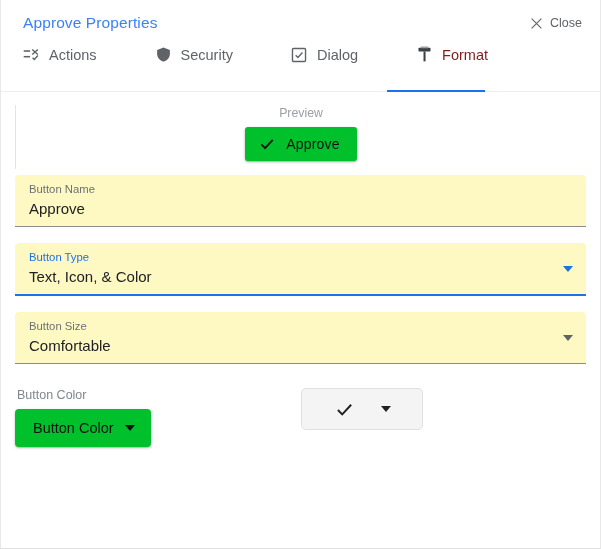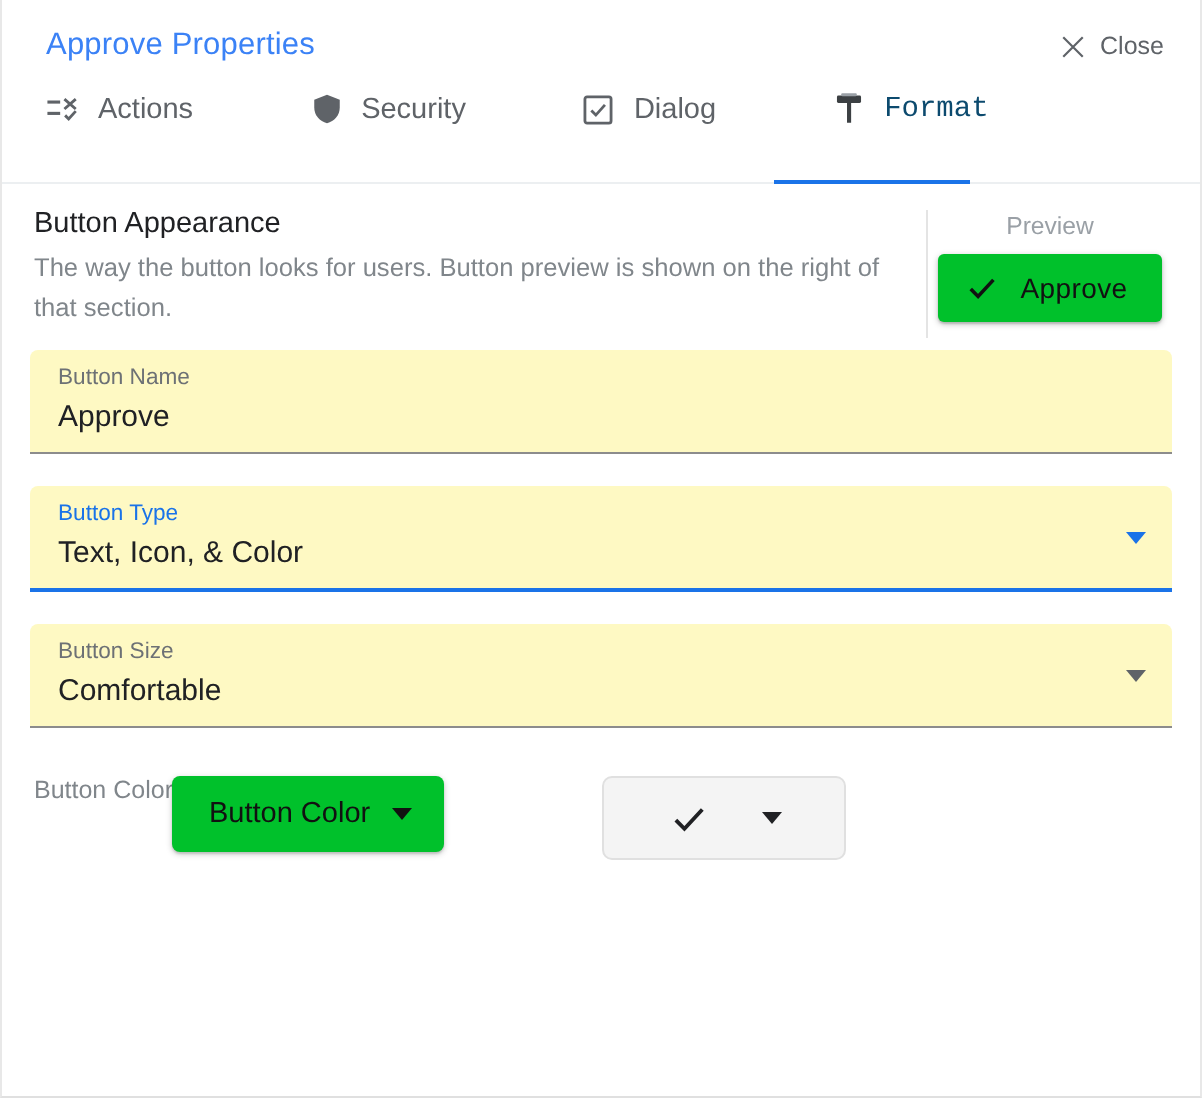--- a/index.html
+++ b/index.html
@@ -87,21 +87,21 @@
     position: relative;
     white-space: nowrap;
   }
   .tab:last-child { margin-right: 0; }
   .tab .tab-ico {
     display: inline-flex;
     width: 17px; height: 17px;
     align-items: center; justify-content: center;
   }
   .tab .tab-ico svg { display: block; }
-  .tab.active { color: #0c4a6e; font-family: Liberation Mono, monospace; }
+  .tab.active { color: #7f1d1d; }
   .tab-underline {
     position: absolute;
     bottom: 0;
     height: 2.5px;
     background: #1a73e8;
     z-index: 2;
   }
 
   
   .content {
@@ -211,21 +211,21 @@
     cursor: pointer;
   }
   .field.focused .field-caret { border-top-color: #1a73e8; }
 
   
   .bottom-row {
     display: flex;
     align-items: flex-start;
     padding-top: 8px;
   }
-  .ctrl-block { display: flex; flex-direction: row; }
+  .ctrl-block { display: flex; flex-direction: column; }
   .ctrl-block.color { width: 286px; }
   .ctrl-label {
     font-size: 12.5px;
     color: #80868b;
     margin-bottom: 7px;
     padding-left: 2px;
   }
   .color-button {
     display: inline-flex;
     align-items: center;
@@ -330,24 +330,20 @@
       </span>
       <span>Format</span>
     </div>
 
     <div class="tab-underline" style="left:386px; width:98px;"></div>
   </div>
 
   <div class="content">
 
     <div class="section-head">
-      <div class="section-copy">
-        <div class="section-title">Button Appearance</div>
-        <p class="section-desc">The way the button looks for users. Button preview is shown on the right of that section.</p>
-      </div>
       <div class="vdivider"></div>
       <div class="preview-pane">
         <div class="preview-label">Preview</div>
         <button class="preview-button">
           <span class="chk">
             <svg width="18" height="18" viewBox="0 0 24 24" aria-hidden="true">
               <path d="M4.5 12.6 L9.4 17.6 L19.6 6.6" fill="none" stroke="#111111" stroke-width="2.4"></path>
             </svg>
           </span>
           <span>Approve</span>

